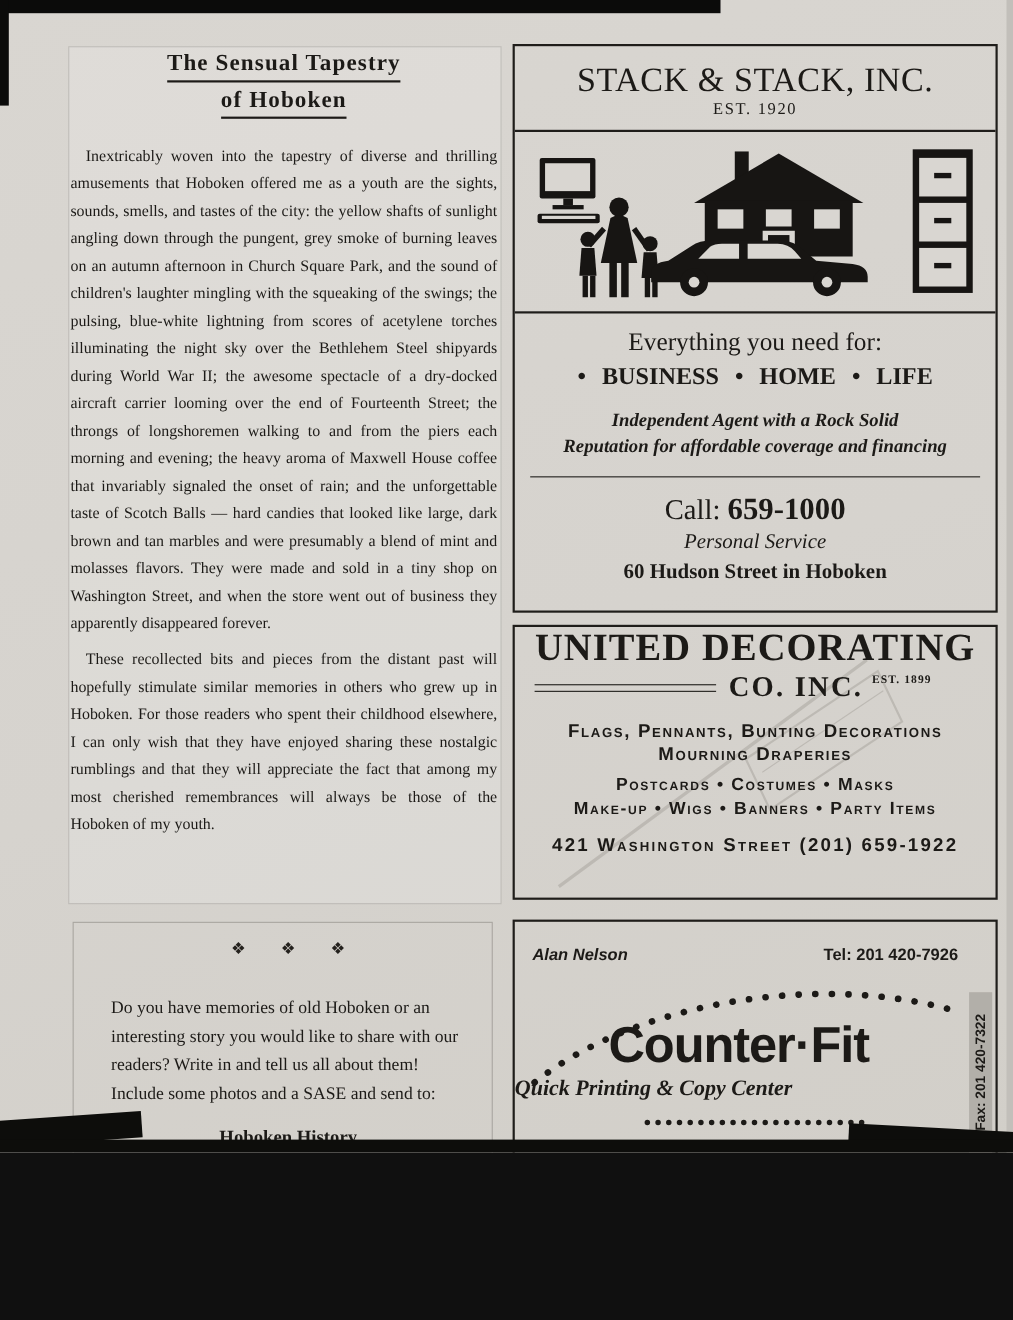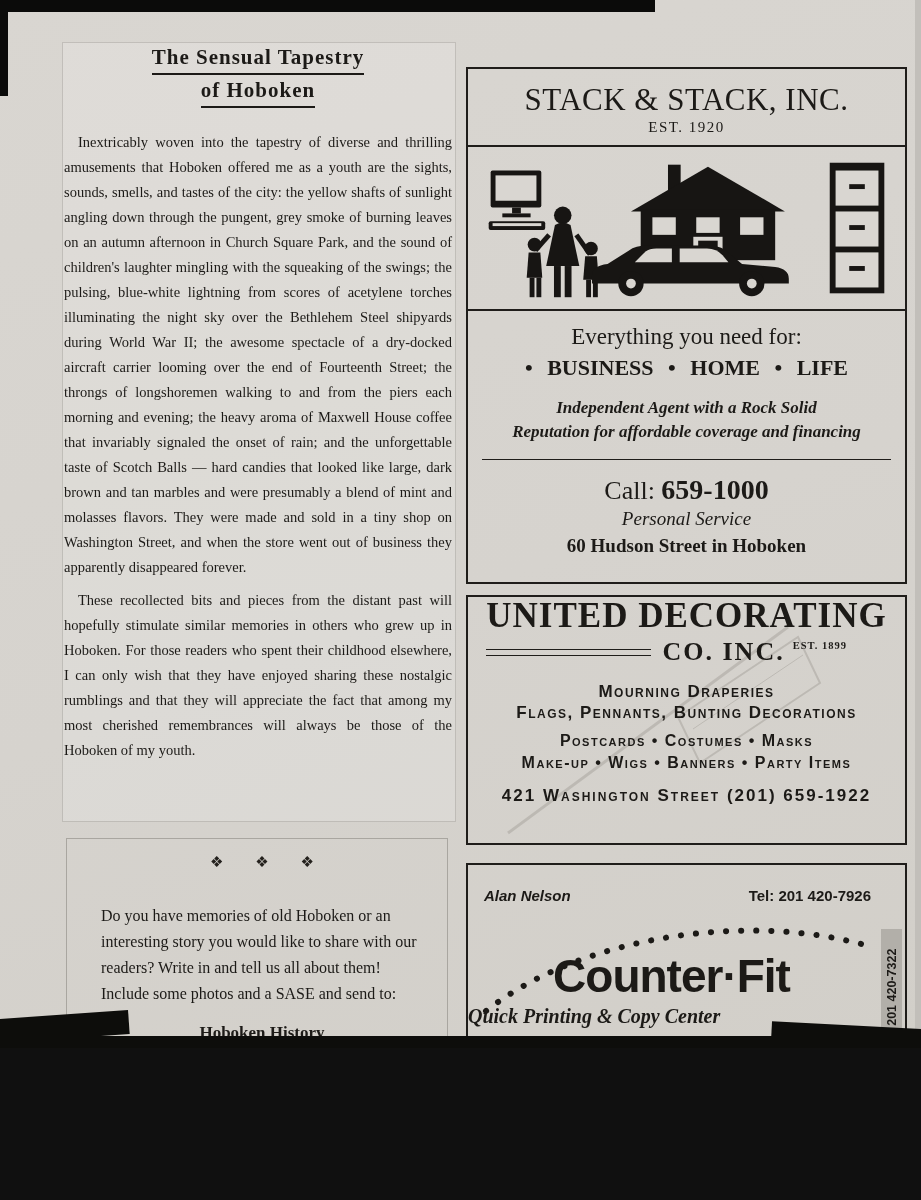--- a/index.html
+++ b/index.html
@@ -28,21 +28,21 @@
   
   .memories-box{position:absolute;left:66px;top:838px;width:382px;height:251px;
         border:1px solid #a9a6a0;box-sizing:border-box;padding:14px 24px 0 34px;}
   .ornaments{text-align:center;font-size:15px;letter-spacing:14px;padding-left:14px;color:#24211d;}
   .memories-text{margin-top:32px;font-size:16px;line-height:26px;text-align:left;}
   .mailing-address{margin-top:14px;text-align:center;font-size:16px;line-height:24px;}
   .mailing-address .addr-name{font-weight:bold;font-size:17px;}
 
   
   .ad{position:absolute;left:466px;width:441px;border:2px solid #1f1d1a;box-sizing:border-box;
-      text-align:center;margin-top:27px;}
+      text-align:center;}
   .rule{height:2px;background:#1f1d1a;}
 
   
   .ad-stack{top:40px;height:517px;padding-top:14px;}
   .stack-company{font-size:31px;letter-spacing:.5px;line-height:34px;}
   .stack-est{font-size:15px;letter-spacing:1.5px;margin-top:2px;}
   .stack-rule1{margin-top:9px;}
   .stack-illustration{margin:6px 8px 0 8px;}
   .stack-tagline{margin-top:13px;font-size:23px;}
   .stack-categories{margin-top:5px;font-size:22px;font-weight:bold;word-spacing:9px;}
@@ -210,22 +210,22 @@
         <path d="M225,132 L335,58" stroke-width="1"></path>
       </g>
     </svg>
     <div class="united-company1">UNITED DECORATING</div>
     <div class="united-row">
       <div class="united-dlines"></div>
       <div class="united-company2">CO. INC.</div>
       <div class="united-est">EST. 1899</div>
     </div>
     <div class="united-products">
+      <div class="product-line-lg">Flags, Pennants, Bunting Decorations</div>
       <div class="product-line-lg">Mourning Draperies</div>
-      <div class="product-line-lg">Flags, Pennants, Bunting Decorations</div>
       <div class="united-gap"></div>
       <div class="product-line-sm">Postcards • Costumes • Masks</div>
       <div class="product-line-sm">Make-up • Wigs • Banners • Party Items</div>
     </div>
     <div class="united-address">421 Washington Street   (201) 659-1922</div>
   </div>
 
   <div class="ad ad-counterfit">
     <div class="cf-contact">Alan Nelson</div>
     <div class="cf-tel">Tel: 201 420-7926</div>

